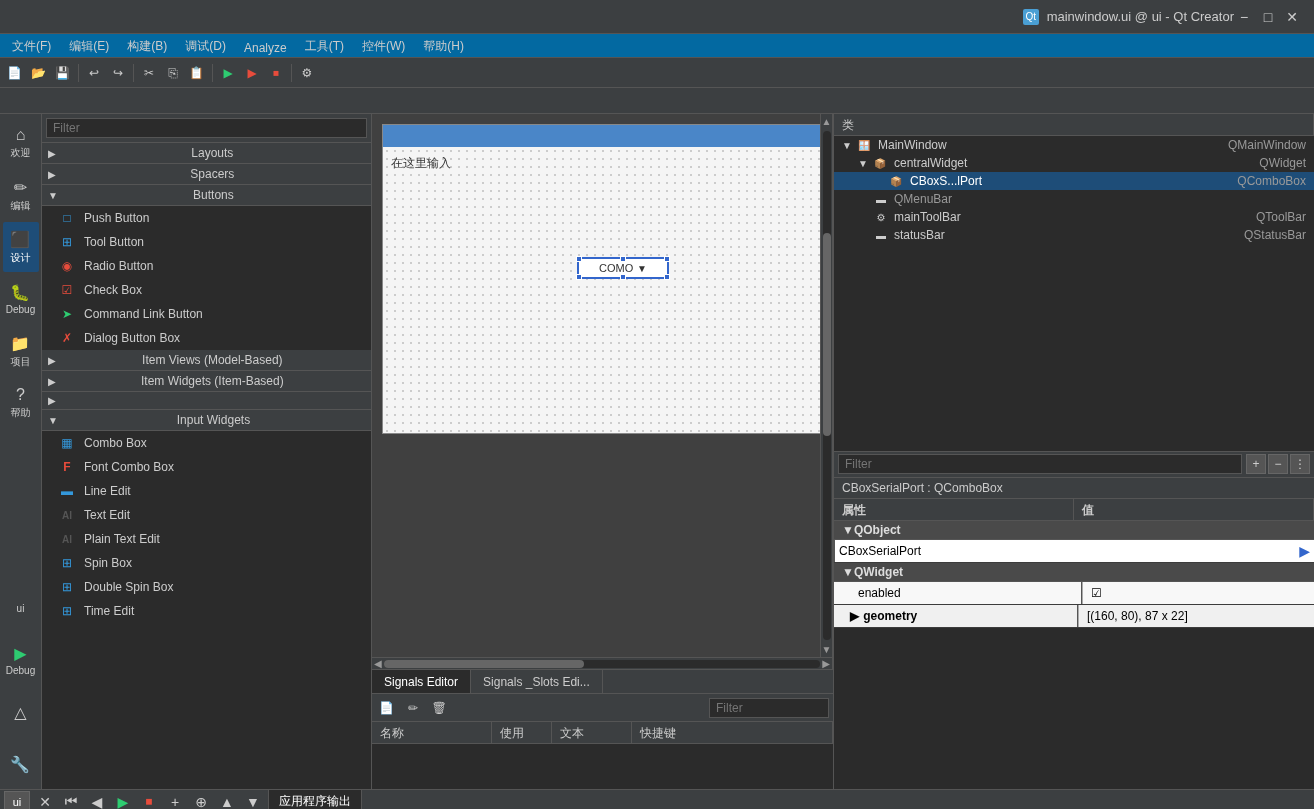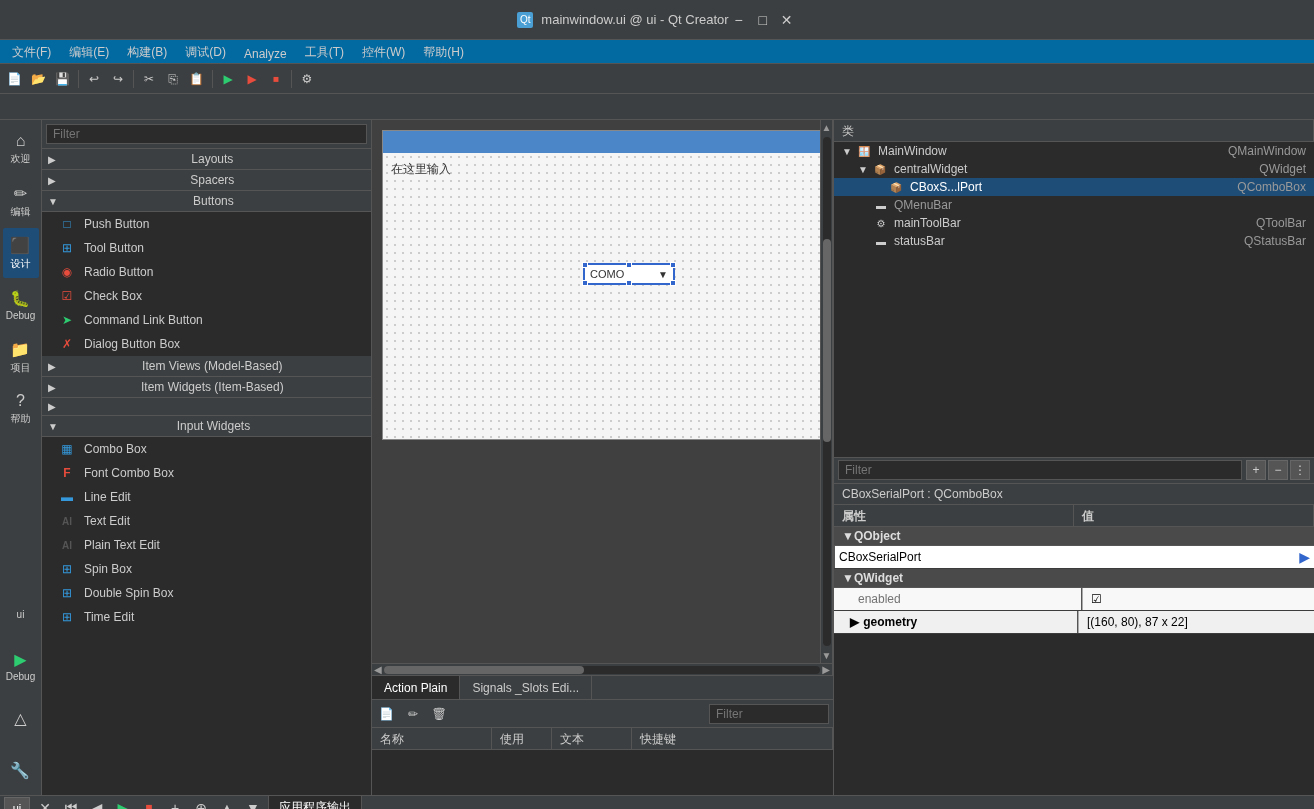--- a/index.html
+++ b/index.html
@@ -1,26 +1,26 @@
 <!DOCTYPE html>
 <html><head>
   <meta charset="utf-8">
   <style>
     * { box-sizing: border-box; margin: 0; padding: 0; }
     body { font-family: 'Segoe UI', Arial, sans-serif; font-size: 12px; background: #2b2b2b; color: #ccc; overflow: hidden; width: 1314px; height: 809px; }
 
     
     .title-bar {
       background: #3c3f41;
-      height: 40px;
+      height: 34px;
       display: flex;
       align-items: center;
       padding: 0 12px;
       border-bottom: 1px solid #555;
-      justify-content: center;
+      justify-content: flex-end;
     }
     .title-bar-left { display: flex; align-items: center; gap: 8px; }
     .title-bar-icon { width: 16px; height: 16px; background: #4a9fd4; border-radius: 2px; font-size: 10px; display: flex; align-items: center; justify-content: center; color: white; }
     .title-bar-title { color: #ccc; font-size: 13px; }
     .title-bar-controls { display: flex; gap: 4px; }
     .title-btn { width: 20px; height: 20px; background: transparent; border: none; color: #ccc; cursor: pointer; font-size: 14px; display: flex; align-items: center; justify-content: center; }
 
     
     .menu-bar {
       background: #0369a1;
@@ -165,28 +165,28 @@
     .form-label {
       position: absolute;
       top: 8px;
       left: 8px;
       color: #333;
       font-size: 12px;
     }
     .combo-box-widget {
       position: absolute;
       top: 55px;
-      left: 100px;
+      left: 94px;
       width: 92px;
       height: 22px;
       background: white;
       border: 2px solid #3366cc;
       display: flex;
       align-items: center;
-      padding: 0 5px;
+      padding: 0 20px;
       font-size: 11px;
       color: #333;
     }
     .combo-box-arrow { margin-left: auto; font-size: 10px; }
     .selection-handle {
       position: absolute;
       width: 6px;
       height: 6px;
       background: #3366cc;
       border: 1px solid white;
@@ -696,21 +696,21 @@
         <div class="scrollbar-track">
           <div class="scrollbar-thumb"></div>
         </div>
         <span style="font-size:10px; color:#999; margin-left:2px;">▶</span>
       </div>
     </div>
 
     <div class="action-editor-area">
       <div class="action-tabs">
         <div class="action-tab active">
-          <span>Action Plain</span>
+          <span>Signals Editor</span>
         </div>
         <div class="action-tab">
           <span>Signals _Slots Edi...</span>
         </div>
       </div>
       <div class="action-content">
         <div class="action-toolbar">
           <button class="tb-btn">📄</button>
           <button class="tb-btn">✏</button>
           <button class="tb-btn">🗑</button>
@@ -807,21 +807,21 @@
             <span style="color:#3366cc; margin-left:auto; font-size:14px; cursor:pointer;">▶</span>
           </div>
         </div>
 
         <div class="prop-group-header">
           <span>▼ </span>
           <span>QWidget</span>
         </div>
 
         <div class="prop-row light-bg">
-          <div class="prop-name" style="flex:1; background:#f8f8f8; color:#737373;">enabled</div>
+          <div class="prop-name" style="flex:1; background:#f8f8f8; color:#000000;">enabled</div>
           <div class="prop-value" style="flex:1; background:#f8f8f8; color:#000; border-left:1px solid #aaa;">
             <span>☑</span>
           </div>
         </div>
 
         <div class="prop-row" style="background:#e8e8e8;">
           <div class="prop-name" style="flex:1; background:#f0f0f0; color:#000; display:flex; align-items:center; padding:2px 8px 2px 16px; font-weight:bold; min-height:22px;">
             <span style="margin-right:4px;">▶</span>
             <span>geometry</span>
           </div>

